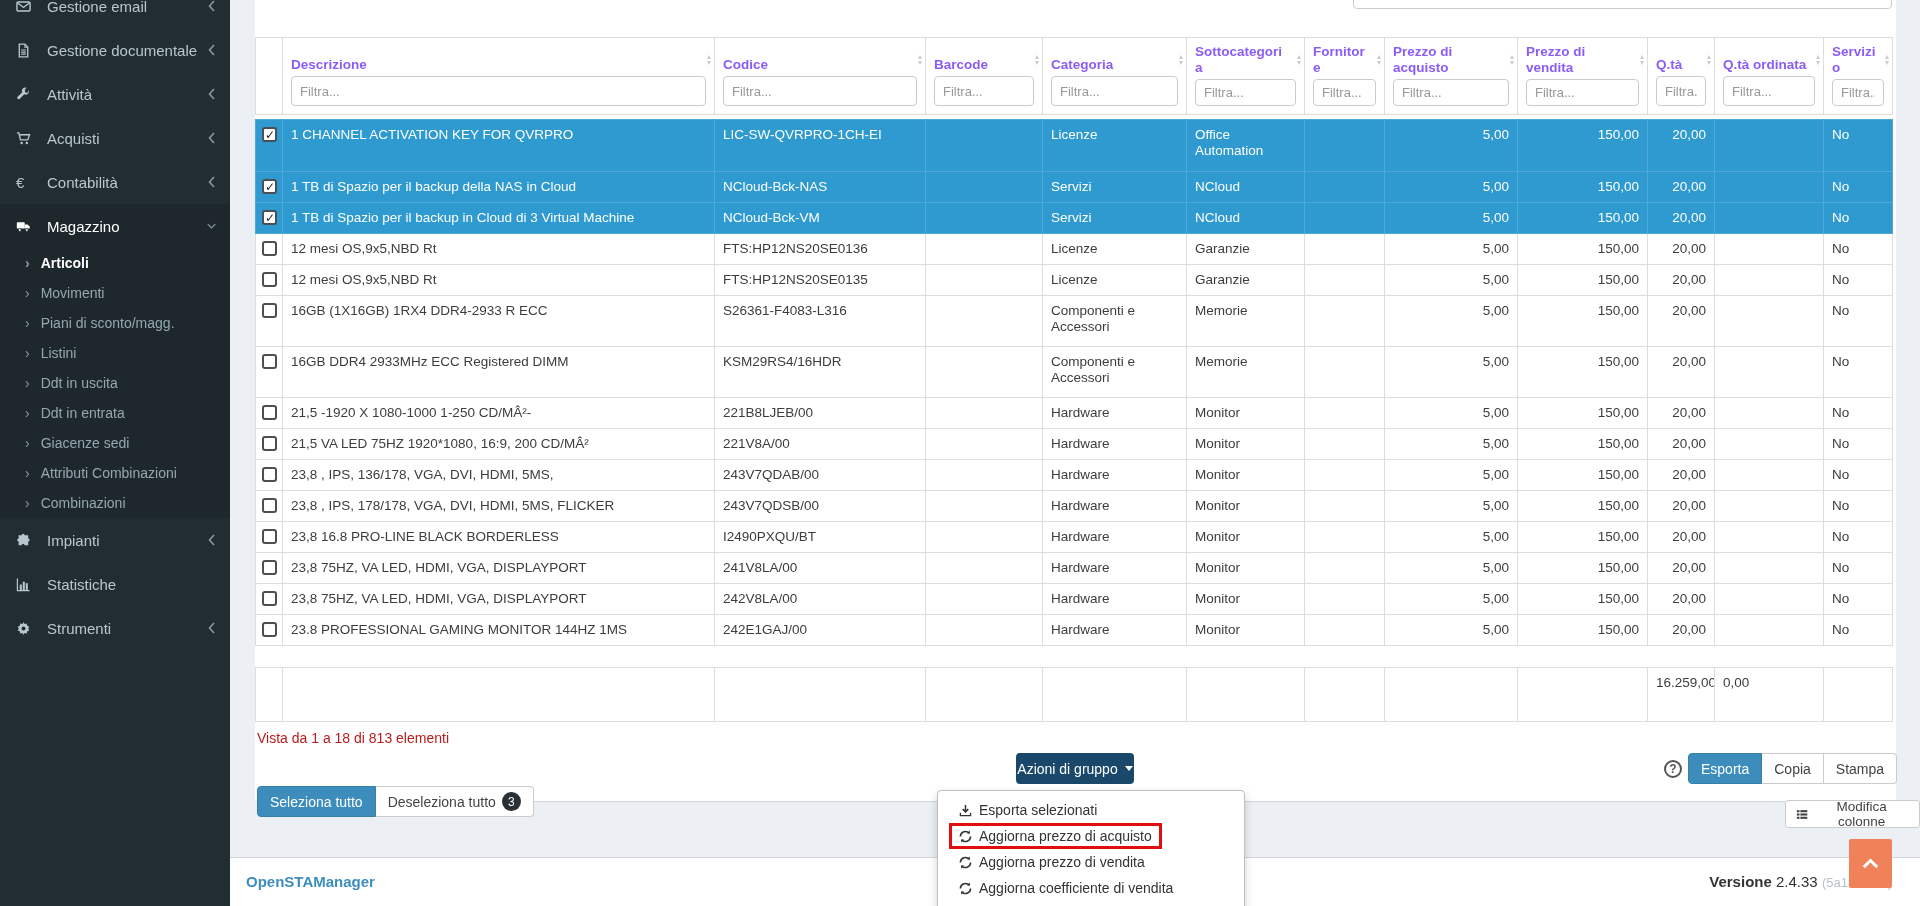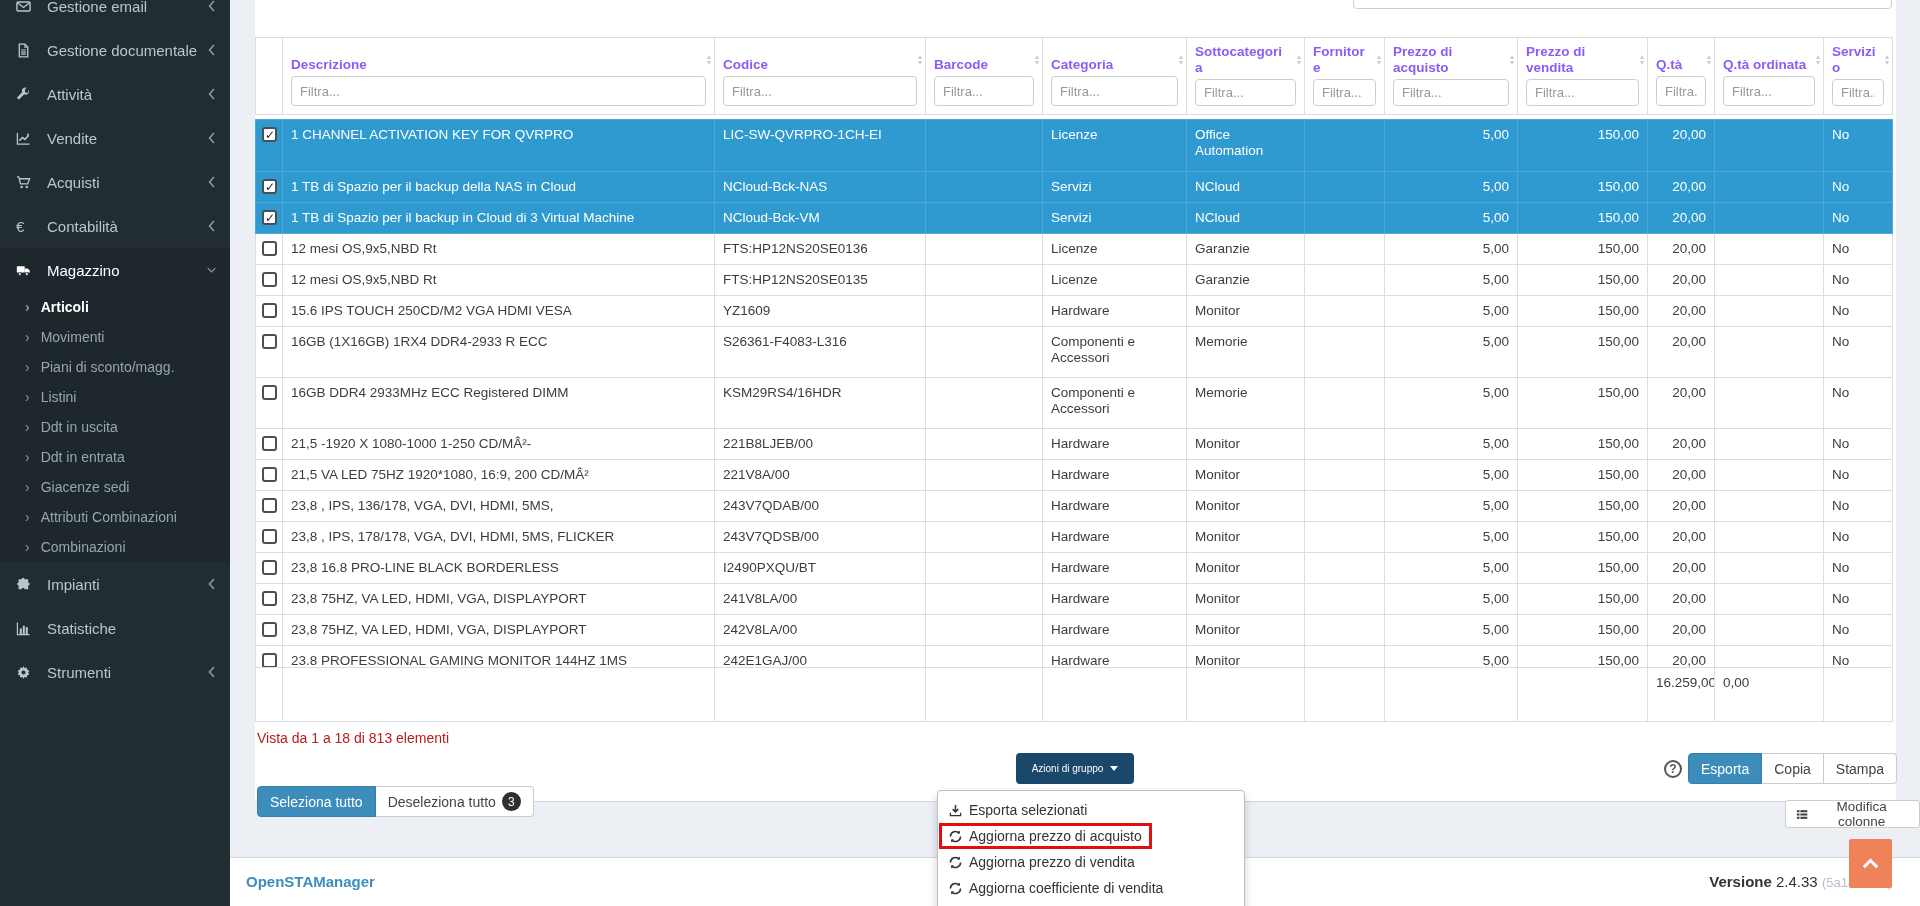--- a/index.html
+++ b/index.html
@@ -48,34 +48,34 @@
   .tot-td { height:54px; font-size:13.5px; color:#3d3d3d; }
 
   
   .summary { position:absolute; left:2px; top:730px; font-size:14px; color:#b91c1c; }
   .btn { display:inline-flex; align-items:center; justify-content:center; height:31px; font-size:14px; border:1px solid #ccc; background:#fff; color:#444; padding:0 12px; cursor:pointer; font-family:inherit; }
   .btn.primary { background:#3c8dbc; border-color:#367fa9; color:#fff; }
   .sel-group { position:absolute; left:2px; top:753px; display:flex;margin-top:33px; }
   .sel-group .btn:first-child { border-radius:4px 0 0 4px; }
   .sel-group .btn:last-child { border-radius:0 4px 4px 0; border-left:none; }
   .badge { display:inline-flex; align-items:center; justify-content:center; width:19px; height:19px; border-radius:50%; background:#2b3034; color:#fff; font-size:12px; margin-left:6px; }
-  .azioni-btn { position:absolute; left:761px; top:753px; width:118px; height:31px; border-radius:4px; background:#19486b; color:#fff; font-size:10px; display:flex; align-items:center; justify-content:center; cursor:pointer; }
+  .azioni-btn { position:absolute; left:761px; top:753px; width:118px; height:31px; border-radius:4px; background:#19486b; color:#fff; font-size:14px; display:flex; align-items:center; justify-content:center; cursor:pointer; }
   .caret-down { width:0; height:0; border-left:4px solid transparent; border-right:4px solid transparent; border-top:5px solid #fff; margin-left:7px; }
   .help-ic { position:absolute; left:1409px; top:760px; width:18px; height:18px; border:2px solid #555; border-radius:50%; color:#555; font-size:12px; font-weight:bold; display:flex; align-items:center; justify-content:center; cursor:pointer; }
   .export-group { position:absolute; left:1433px; top:753px; display:flex; }
   .export-group .btn:first-child { border-radius:4px 0 0 4px; }
   .export-group .btn + .btn { border-left:none; }
   .export-group .btn:last-child { border-radius:0 4px 4px 0; }
 
   
   .modifica-btn { position:absolute; left:1785px; top:800px; height:28px; display:inline-flex; align-items:center; gap:6px; background:#fff; border:1px solid #ccc; border-radius:3px; padding:0 10px; font-size:13.5px; color:#444; z-index:5; cursor:pointer; }
   .modifica-btn svg { width:13px; height:13px; color:#444; }
 
   .dropdown { position:absolute; left:937px; top:790px; width:308px; height:150px; background:#fff; border:1px solid #bfbfbf; border-radius:4px; box-shadow:0 4px 10px rgba(0,0,0,0.18); padding-top:6px; z-index:20; }
-  .menu-item { height:26px; display:flex; align-items:center; padding-left:4px; font-size:14px; color:#333; cursor:pointer; }
+  .menu-item { height:26px; display:flex; align-items:center; padding-left:14px; font-size:14px; color:#333; cursor:pointer; }
   .mi-inner { display:inline-flex; align-items:center; gap:7px; padding:2px 7px; }
   .mi-inner svg { width:13px; height:13px; flex:none; color:#333; }
   .menu-item.highlight .mi-inner { outline:3px solid #e01010; }
 
   .footer { position:absolute; left:230px; top:857px; width:1690px; height:49px; background:#fff; border-top:1px solid #d2d6de; z-index:2; }
   .brand { position:absolute; left:16px; top:15px; color:#3c8dbc; font-size:15px; font-weight:bold; cursor:pointer; }
   .version { position:absolute; right:28px; top:15px; font-size:15px; color:#333; white-space:nowrap; }
   .version .vlabel { font-weight:bold; }
   .version .build { color:#b9c0cc; font-size:13px; }
 
@@ -118,35 +118,20 @@
             </svg>
           </span>
         </div>
         <div class="side-item">
           <span class="s-ic">
             <svg viewBox="0 0 16 16">
               <path d="M13.6 3.2a3.6 3.6 0 0 1-4.8 4.6L4 12.6a1.55 1.55 0 0 1-2.2-2.2l4.8-4.8a3.6 3.6 0 0 1 4.6-4.8L9.4 3l.4 2.8 2.8.4z" fill="currentColor"></path>
             </svg>
           </span>
           <span class="s-label">Attività</span>
-          <span class="s-chev">
-            <svg viewBox="0 0 8 12">
-              <path d="M6.5 1 2 6l4.5 5" fill="none" stroke="currentColor" stroke-width="1.6"></path>
-            </svg>
-          </span>
-        </div>
-        <div class="side-item">
-          <span class="s-ic">
-            <svg viewBox="0 0 16 16">
-              <path d="M1.5 2v12h13" fill="none" stroke="currentColor" stroke-width="1.4"></path>
-              <path d="M3.5 10.5 7 7l2.5 2 4-4.5" fill="none" stroke="currentColor" stroke-width="1.6"></path>
-              <path d="M13.8 3h-2.6l2.6 2.8z" fill="currentColor"></path>
-            </svg>
-          </span>
-          <span class="s-label">Vendite</span>
           <span class="s-chev">
             <svg viewBox="0 0 8 12">
               <path d="M6.5 1 2 6l4.5 5" fill="none" stroke="currentColor" stroke-width="1.6"></path>
             </svg>
           </span>
         </div>
         <div class="side-item">
           <span class="s-ic">
             <svg viewBox="0 0 16 16">
               <path d="M1 2h2l1.8 7.5h7.7L14.5 4H4.2" fill="none" stroke="currentColor" stroke-width="1.4"></path>
@@ -481,34 +466,20 @@
               <td class=""></td>
               <td class="">Licenze</td>
               <td class="">Garanzie</td>
               <td class=""></td>
               <td class="num">5,00</td>
               <td class="num">150,00</td>
               <td class="num">20,00</td>
               <td class=""></td>
               <td class="">No</td>
             </tr>
-            <tr class="" style="height:31px">
-              <td class="cb-cell"><span class="cb "></span></td>
-              <td class="">15.6 IPS TOUCH 250CD/M2 VGA HDMI VESA</td>
-              <td class="">YZ1609</td>
-              <td class=""></td>
-              <td class="">Hardware</td>
-              <td class="">Monitor</td>
-              <td class=""></td>
-              <td class="num">5,00</td>
-              <td class="num">150,00</td>
-              <td class="num">20,00</td>
-              <td class=""></td>
-              <td class="">No</td>
-            </tr>
             <tr class="" style="height:51px">
               <td class="cb-cell"><span class="cb "></span></td>
               <td class="">16GB (1X16GB) 1RX4 DDR4-2933 R ECC</td>
               <td class="">S26361-F4083-L316</td>
               <td class=""></td>
               <td class="">Componenti e Accessori</td>
               <td class="">Memorie</td>
               <td class=""></td>
               <td class="num">5,00</td>
               <td class="num">150,00</td>

